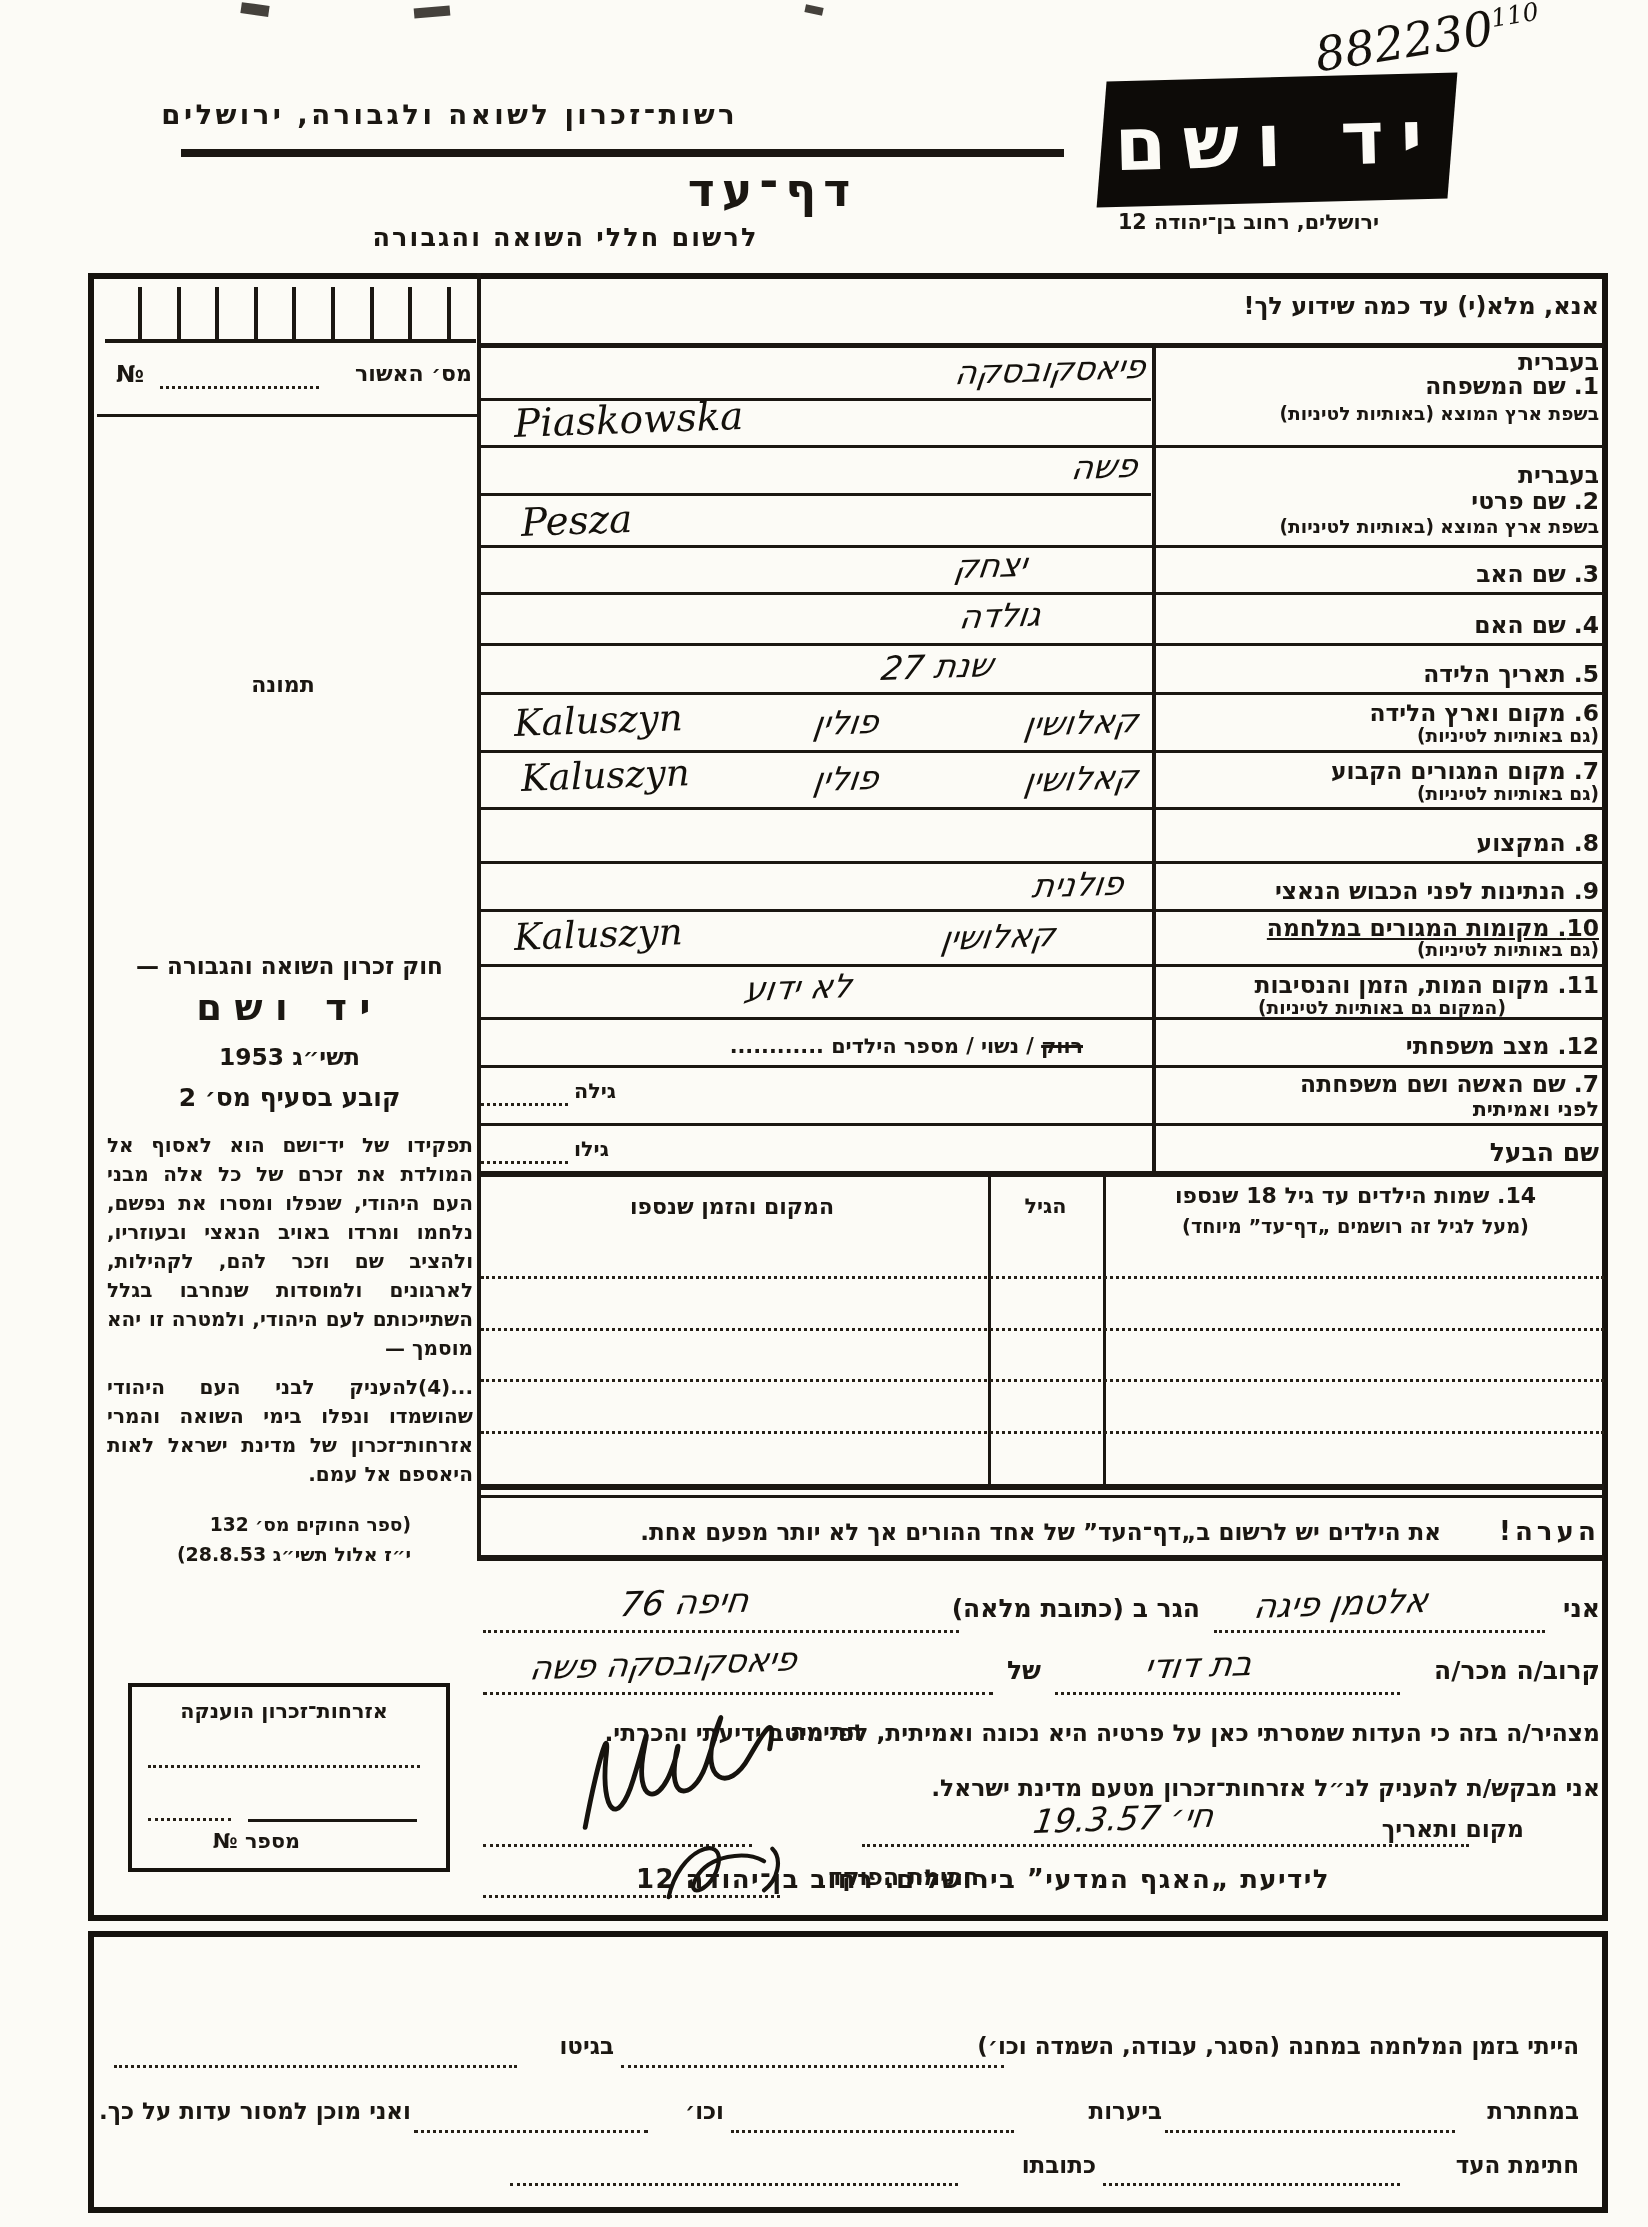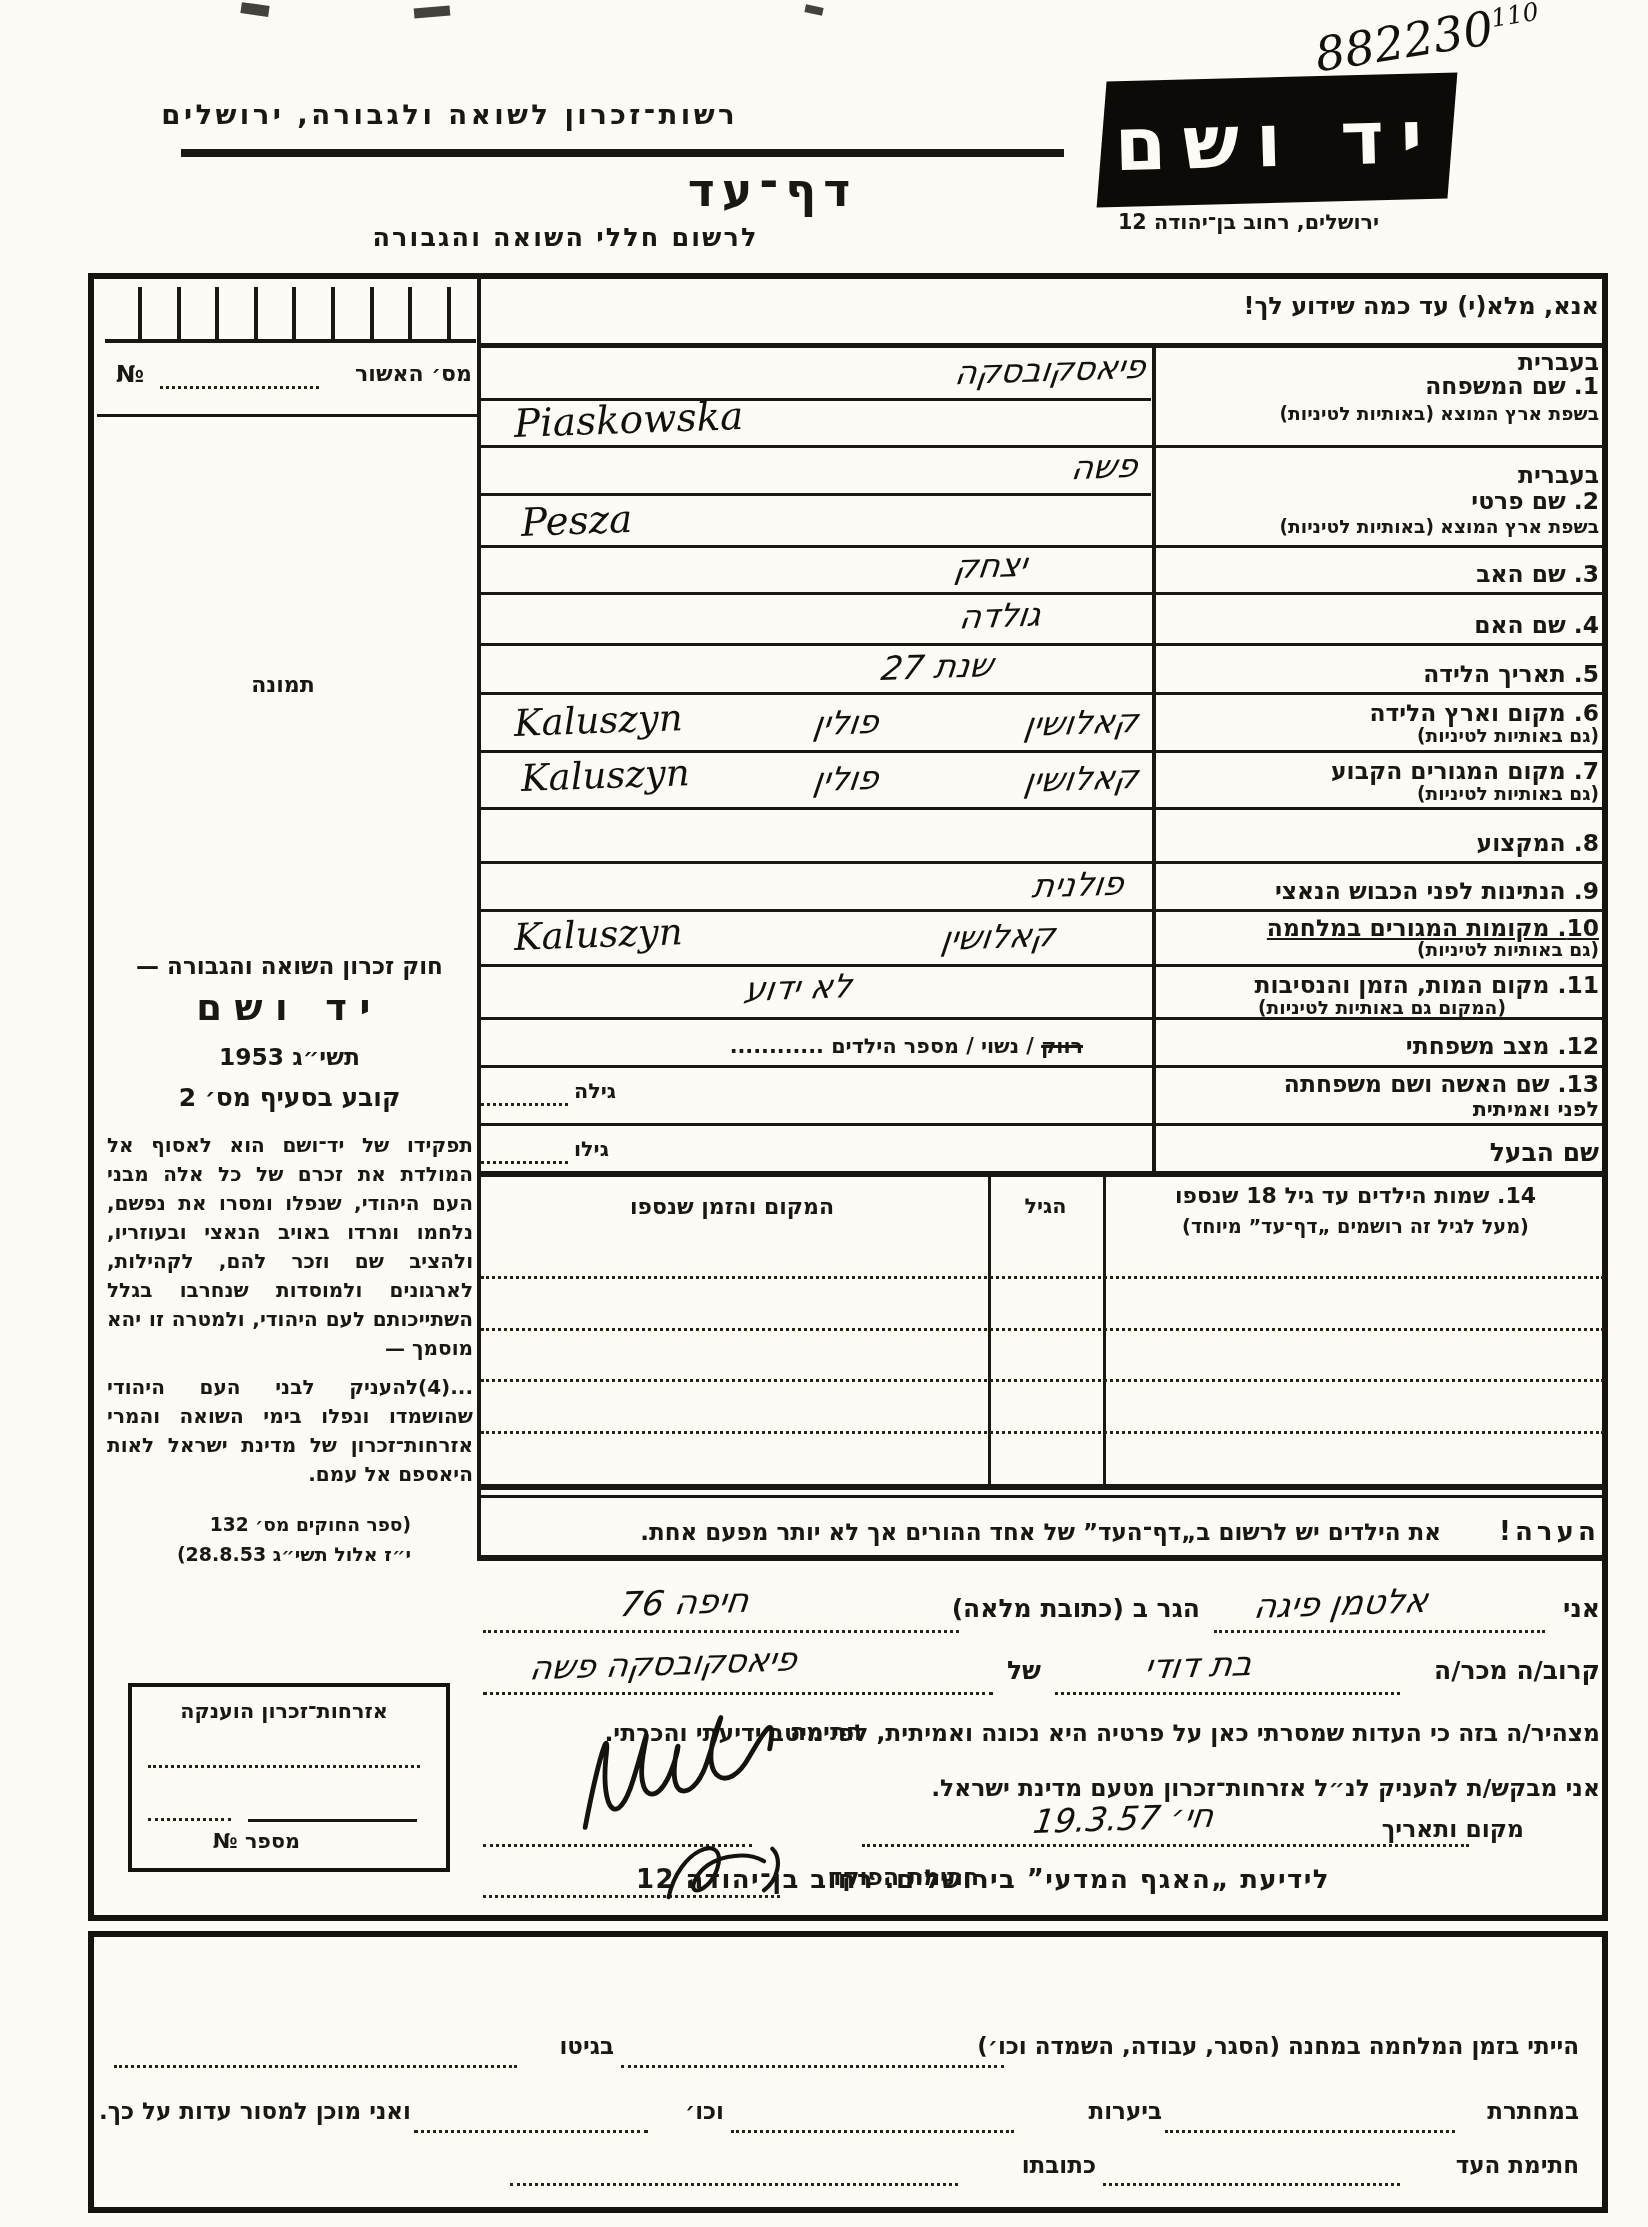--- a/index.html
+++ b/index.html
@@ -98,21 +98,21 @@
   <div class="lbl" style="left:1165px;top:725px;width:434px;font-size:18.6px;">(גם באותיות לטיניות)</div>
   <div class="lbl" style="left:1165px;top:757px;width:434px;font-size:23.4px;">7. מקום המגורים הקבוע</div>
   <div class="lbl" style="left:1165px;top:783px;width:434px;font-size:18.6px;">(גם באותיות לטיניות)</div>
   <div class="lbl" style="left:1165px;top:829px;width:434px;font-size:23.4px;">8. המקצוע</div>
   <div class="lbl" style="left:1165px;top:877px;width:434px;font-size:23.4px;">9. הנתינות לפני הכבוש הנאצי</div>
   <div class="lbl" style="left:1165px;top:914px;width:434px;font-size:23.4px;text-decoration:underline;">10. מקומות המגורים במלחמה</div>
   <div class="lbl" style="left:1165px;top:939px;width:434px;font-size:18.6px;">(גם באותיות לטיניות)</div>
   <div class="lbl" style="left:1165px;top:971px;width:434px;font-size:23.4px;">11. מקום המות, הזמן והנסיבות</div>
   <div class="lbl" style="left:1165px;top:997px;width:434px;font-size:18.6px;text-align:center;">(המקום גם באותיות לטיניות)</div>
   <div class="lbl" style="left:1165px;top:1032px;width:434px;font-size:23.4px;">12. מצב משפחתי</div>
-  <div class="lbl" style="left:1165px;top:1070px;width:434px;font-size:23.4px;">13. שם האשה ושם משפחתה</div>
+  <div class="lbl" style="left:1165px;top:1070px;width:434px;font-size:23.4px;">7. שם האשה ושם משפחתה</div>
   <div class="lbl" style="left:1165px;top:1097px;width:434px;font-size:20.7px;">לפני ואמיתית</div>
   <div class="lbl" style="left:1165px;top:1138px;width:434px;font-size:25px;">שם הבעל</div>
 
   <div class="hw" style="right:503px;top:350px;font-size:33px;">פיאסקובסקה</div>
   <div class="hwl" style="left:514px;top:397px;font-size:39px;">Piaskowska</div>
   <div class="hw" style="right:510px;top:447px;font-size:33px;">פשה</div>
   <div class="hwl" style="left:521px;top:498px;font-size:39px;">Pesza</div>
   <div class="hw" style="right:621px;top:546px;font-size:33px;">יצחק</div>
   <div class="hw" style="right:607px;top:596px;font-size:33px;">גולדה</div>
   <div class="hw" style="right:655px;top:647px;font-size:33px;">שנת 27</div>

